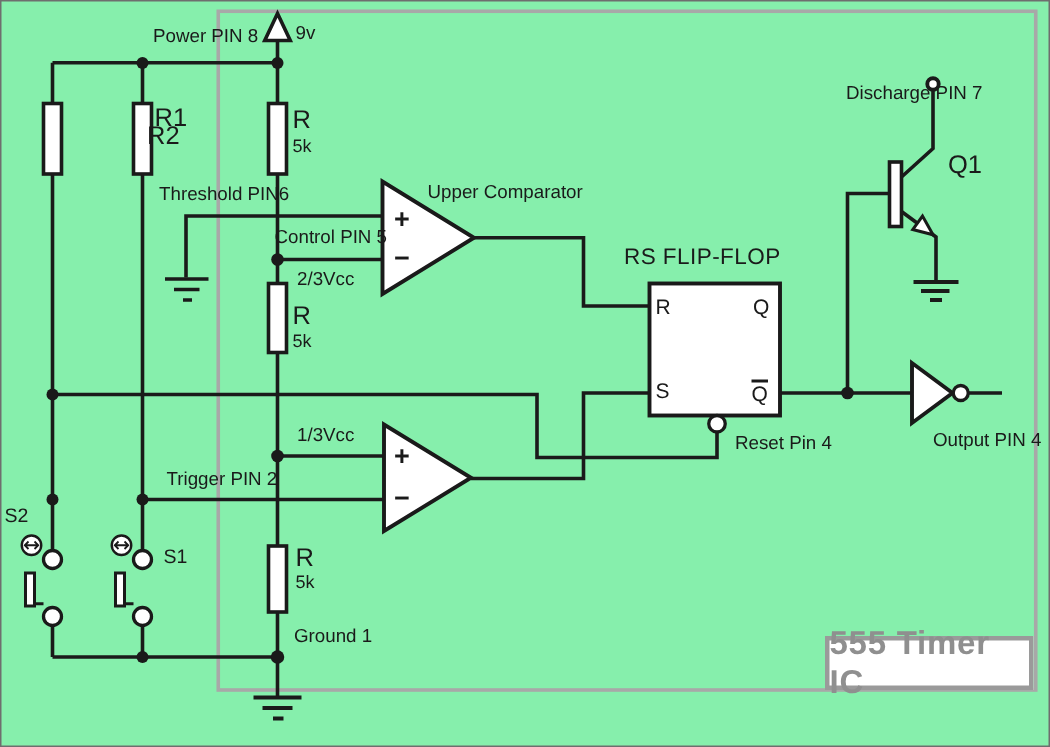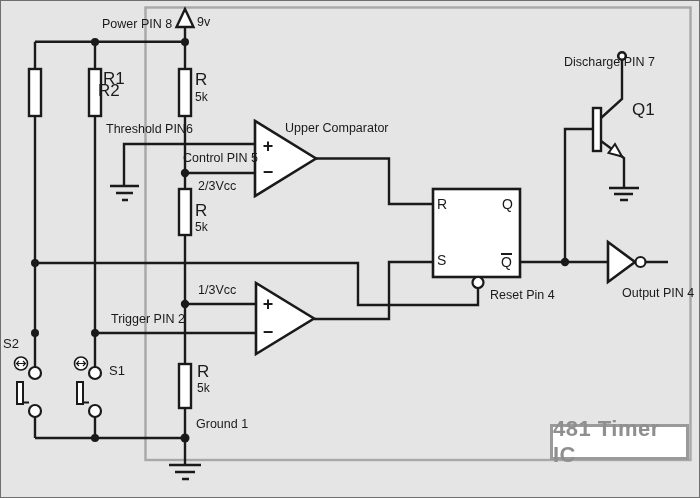--- a/index.html
+++ b/index.html
@@ -1,17 +1,17 @@
 <!DOCTYPE html>
 <html><head>
 <meta charset="utf-8">
 <style>
   html,body{margin:0;padding:0;background:#fff;}
   #stage{
-    position:relative;width:700px;height:498px;background:#e5e5e5;
+    position:relative;width:700px;height:498px;background:#86efac;
     box-sizing:border-box;border:1px solid #6e6e6e;overflow:hidden;
     font-family:"Liberation Sans",sans-serif;
   }
   #schematic{position:absolute;left:0;top:0;}
   .lbl{
     position:absolute;font-size:12.5px;color:#1a1a1a;line-height:1.1;
     white-space:nowrap;
   }
   .comp{font-size:17px;}
   .val{font-size:12px;}
@@ -149,20 +149,21 @@
   <div class="lbl" style="left:182px;top:151px;">Control PIN 5</div>
   <div class="lbl" style="left:197px;top:179px;">2/3Vcc</div>
 
   <div class="lbl comp" style="left:194px;top:201px;">R</div>
   <div class="lbl val" style="left:194px;top:220px;">5k</div>
 
   <div class="lbl" style="left:284px;top:121px;">Upper Comparator</div>
   <div class="lbl sign" style="left:260px;top:136px;">+</div>
   <div class="lbl sign" style="left:260px;top:162px;">−</div>
 
+  <div class="lbl ffname" style="left:415px;top:163px;">RS FLIP-FLOP</div>
   <div class="lbl pinletter" style="left:436px;top:196px;">R</div>
   <div class="lbl pinletter" style="left:501px;top:196px;">Q</div>
   <div class="lbl pinletter" style="left:436px;top:252px;">S</div>
   <div class="lbl pinletter" style="left:500px;top:252px;"><span class="qbar">Q</span></div>
 
   <div class="lbl" style="left:489px;top:288px;">Reset Pin 4</div>
   <div class="lbl" style="left:519px;top:55px;margin-left:44px;">Discharge PIN 7</div>
   <div class="lbl comp" style="left:631px;top:100px;">Q1</div>
 
   <div class="lbl" style="left:197px;top:283px;">1/3Vcc</div>
@@ -172,15 +173,15 @@
 
   <div class="lbl" style="left:621px;top:286px;">Output PIN 4</div>
 
   <div class="lbl swname" style="left:2px;top:336px;">S2</div>
   <div class="lbl swname" style="left:108px;top:363px;">S1</div>
 
   <div class="lbl comp" style="left:196px;top:362px;">R</div>
   <div class="lbl val" style="left:196px;top:381px;">5k</div>
   <div class="lbl" style="left:195px;top:417px;">Ground 1</div>
 
-  <div class="ic-tag">481 Timer IC</div>
+  <div class="ic-tag">555 Timer IC</div>
 
 </div>
 
 </body></html>

